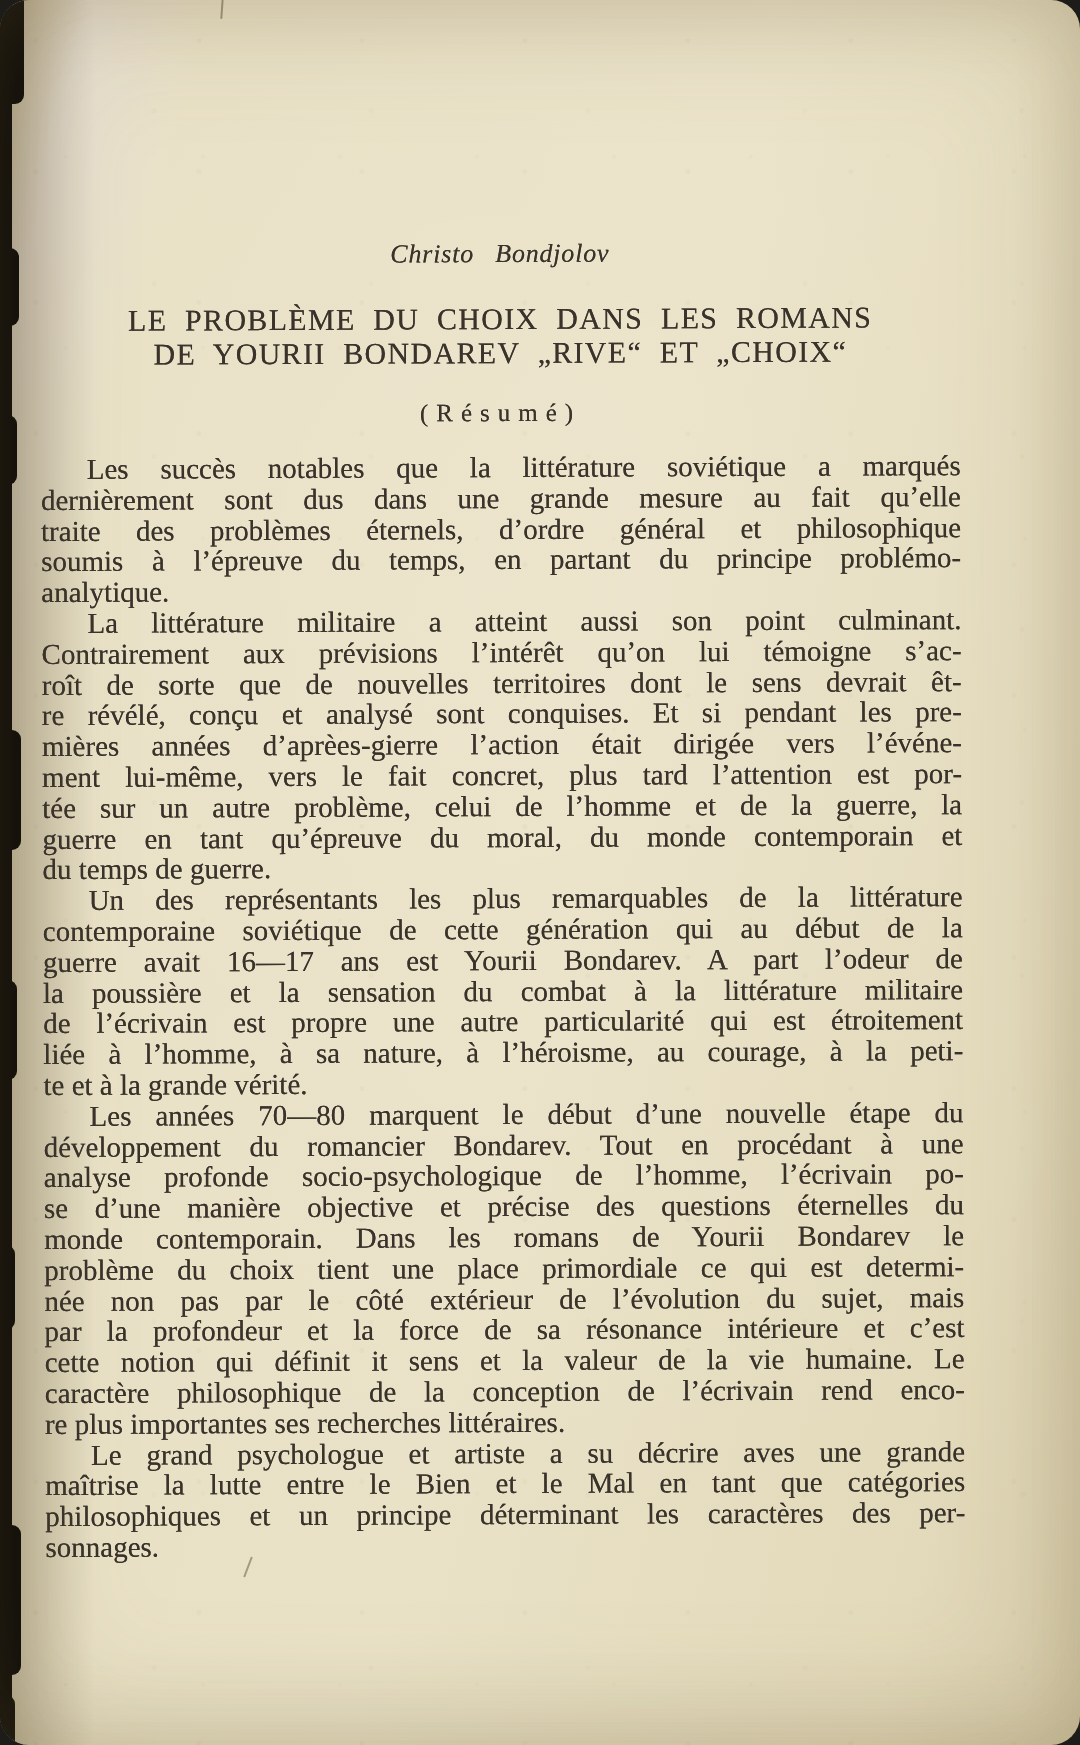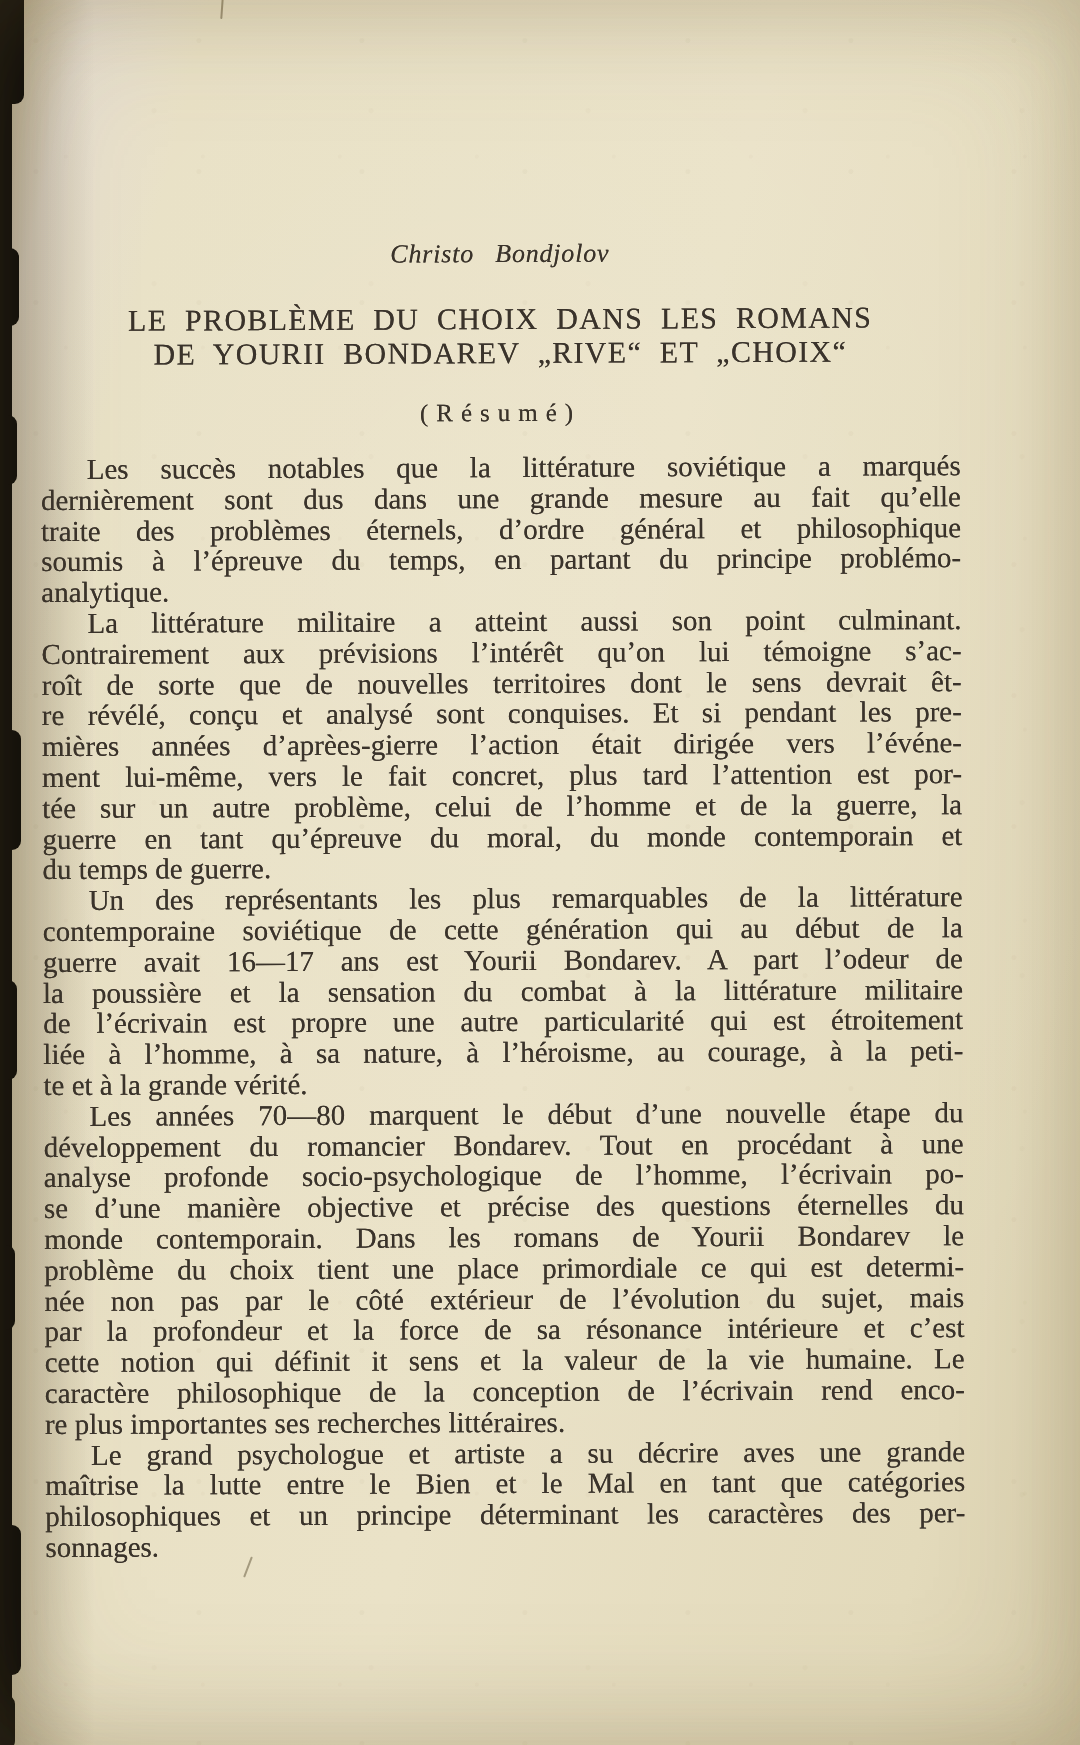--- a/index.html
+++ b/index.html
@@ -3,20 +3,21 @@
 <meta charset="utf-8">
 <style>
   html,body { margin:0; padding:0; background:#1d1c19; }
   .scan {
     position:relative; width:1080px; height:1745px; overflow:hidden;
     background:
       radial-gradient(ellipse 130% 95% at 45% 32%, rgba(255,255,255,0.10), rgba(255,255,255,0) 62%),
       linear-gradient(104deg, #d8cdab 0%, #e6decf 6%, #e8e0c4 14%, #eae2c7 52%, #e3dabb 86%, #d9cfae 100%);
     background-color:#e8e0c4;
     font-family:"Liberation Serif","DejaVu Serif",serif;
+    border-radius:29px;
   }
   .vignette { position:absolute; inset:0; pointer-events:none;
     box-shadow: inset 0 0 140px rgba(115,95,55,0.22), inset 0 -30px 70px rgba(110,90,50,0.10), inset 0 25px 60px rgba(110,90,50,0.08); }
   .texture { position:absolute; inset:0; pointer-events:none; opacity:.6;
     background-image:
       radial-gradient(circle at 22% 31%, rgba(120,100,60,0.06) 0 2px, transparent 3px),
       radial-gradient(circle at 71% 64%, rgba(120,100,60,0.05) 0 2px, transparent 3px),
       radial-gradient(circle at 48% 82%, rgba(120,100,60,0.05) 0 1.5px, transparent 2.5px);
     background-size:163px 131px, 217px 173px, 137px 191px; }
   .gutter-shadow { position:absolute; left:10px; top:0; bottom:0; width:85px; pointer-events:none;

